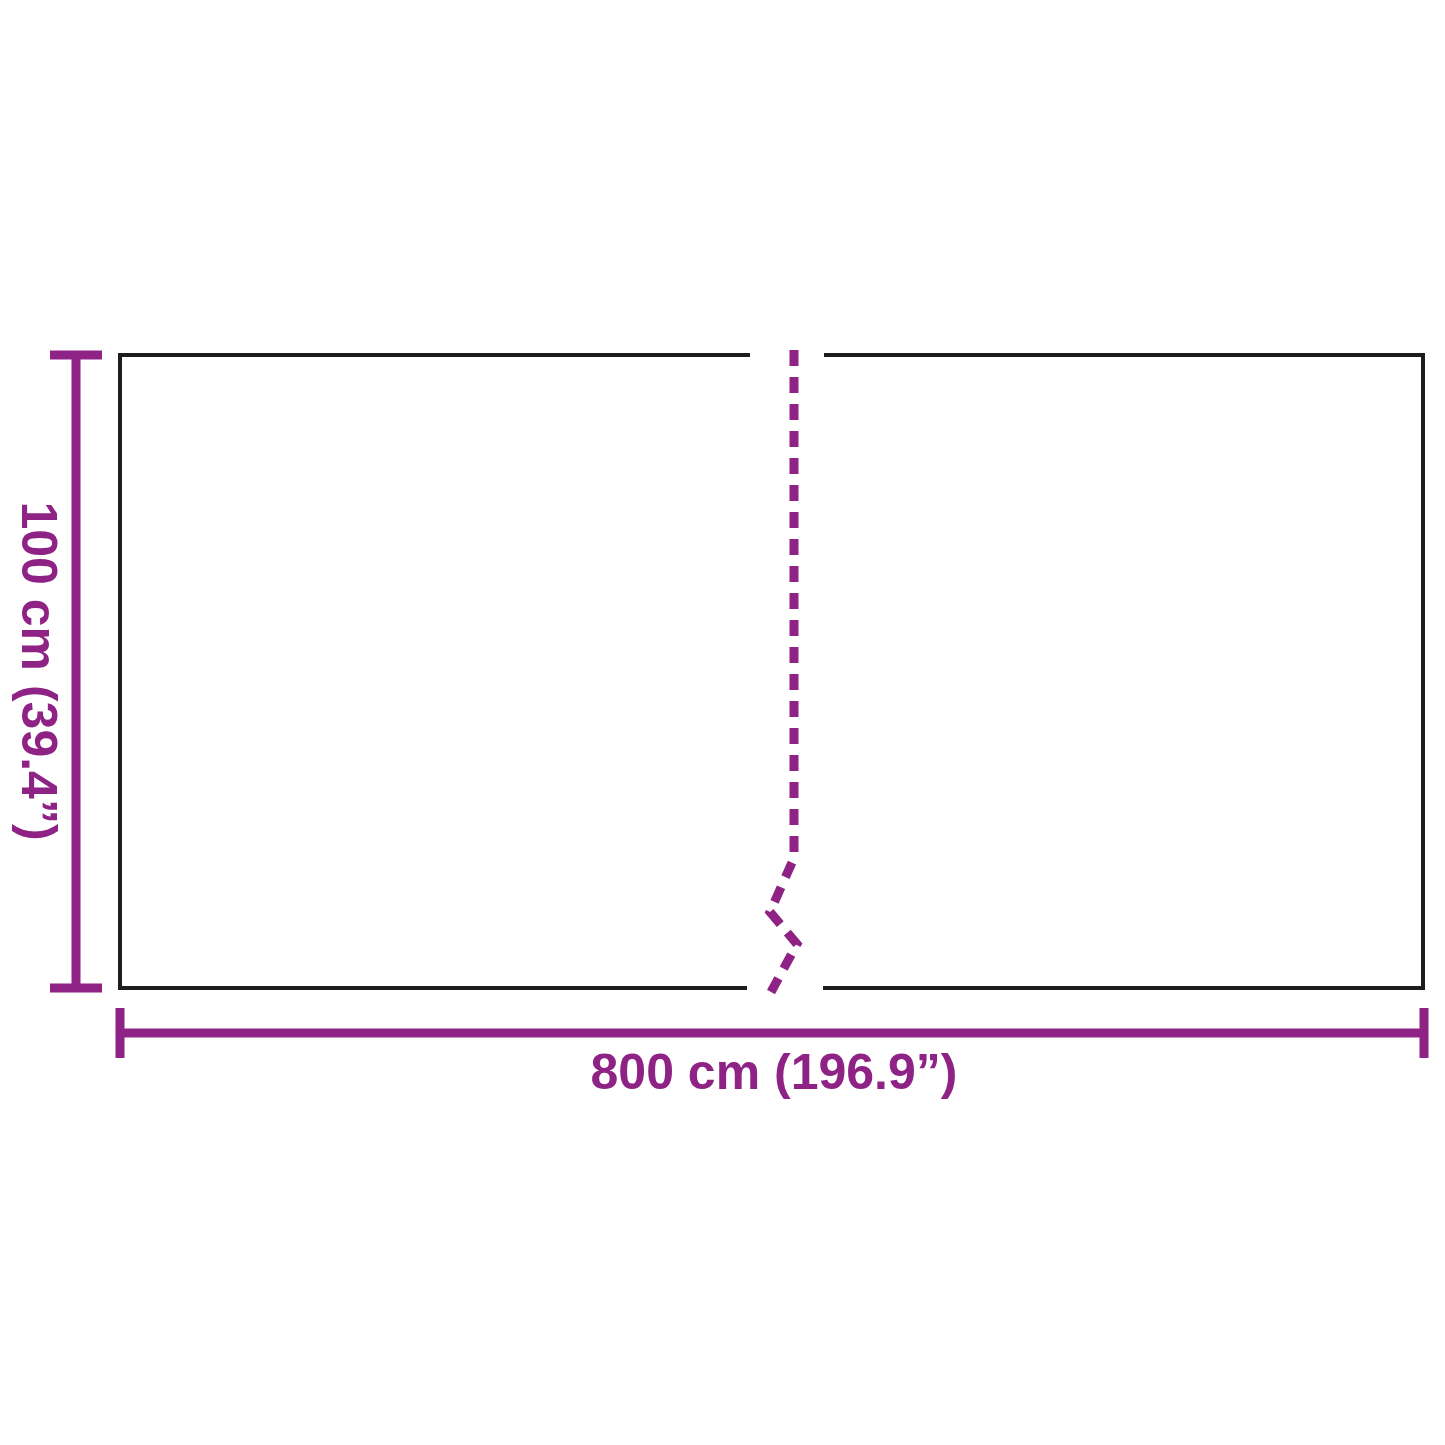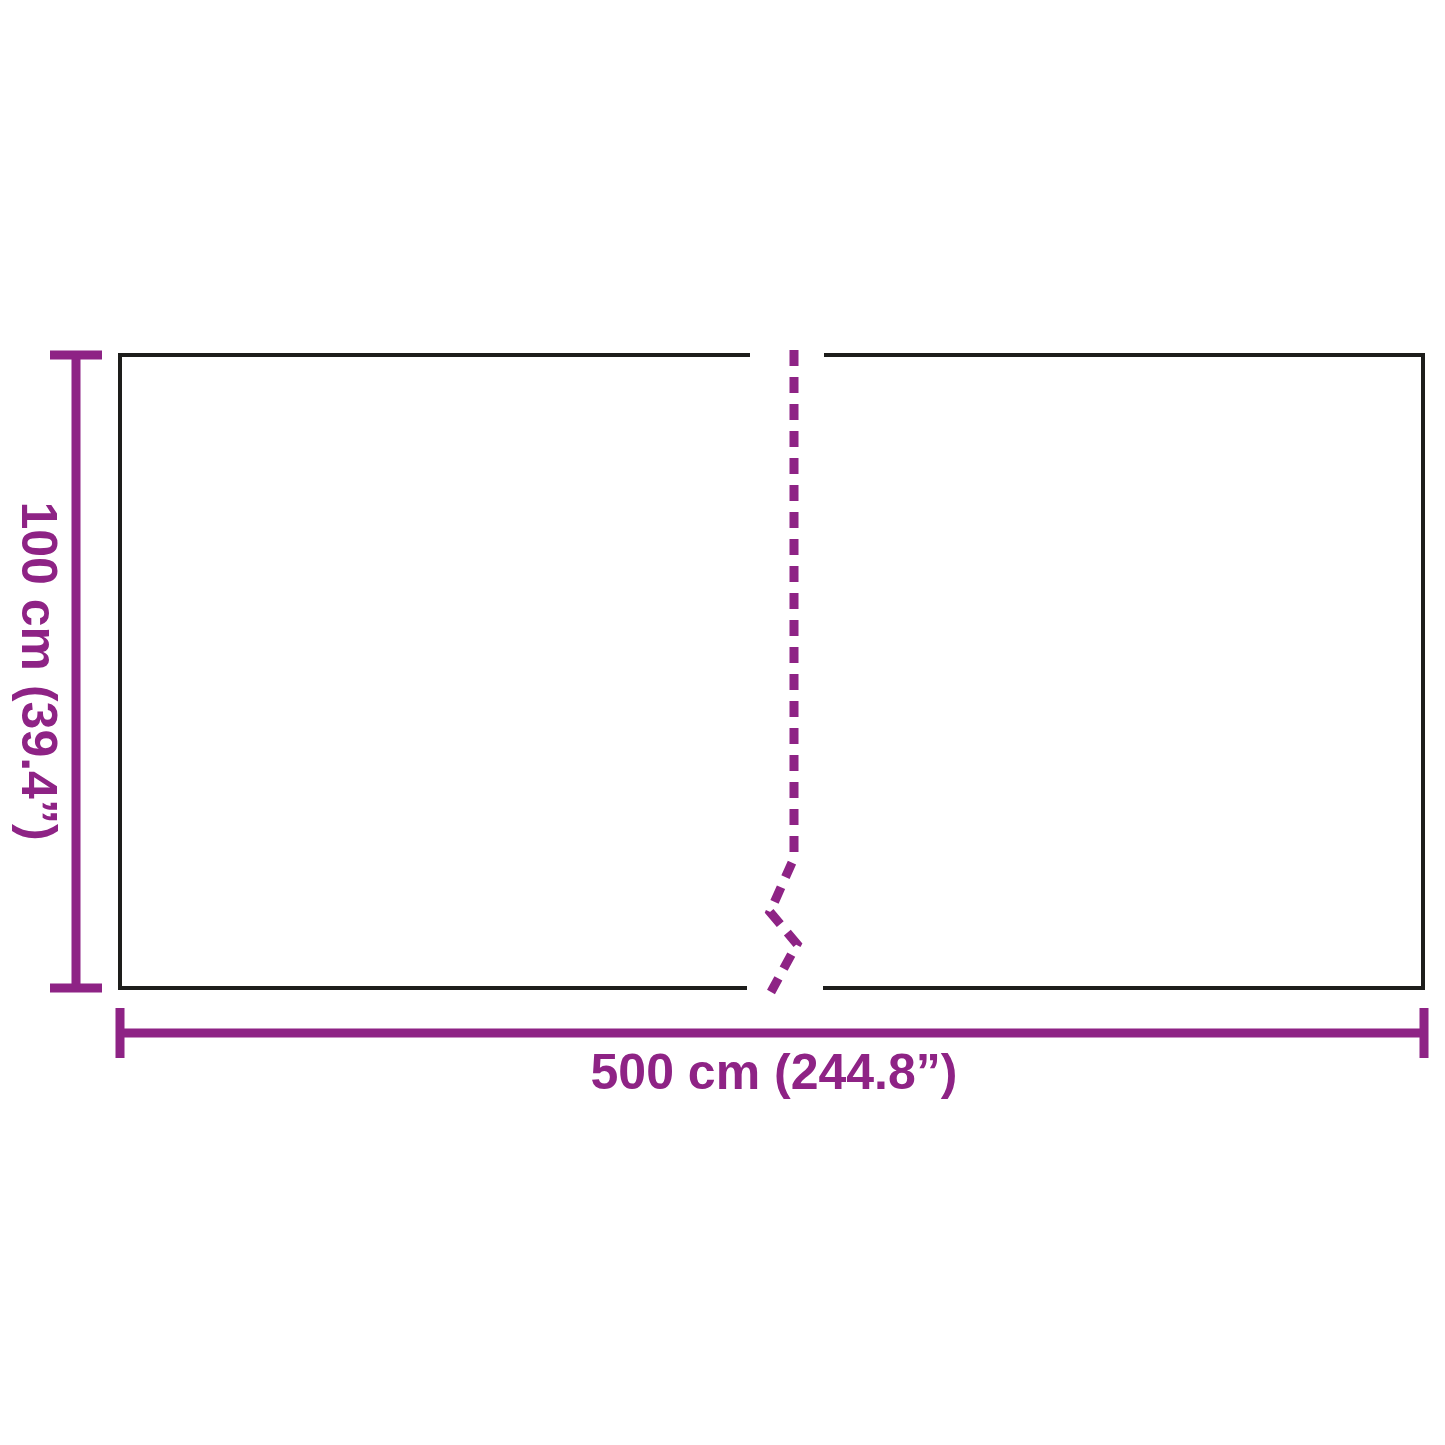--- a/index.html
+++ b/index.html
@@ -69,14 +69,14 @@
 
     <path class="breakline" d="M794 350 L794 858 L770 912 L797 944 L771 992"></path>
 
     <path class="dim" d="M50 355 H102 M76 355 V988 M50 988 H102"></path>
 
     <path class="dim" d="M120 1008 V1058 M120 1033 H1424 M1424 1008 V1058"></path>
   </svg>
 
   <div class="label v">100 cm (39.4”)</div>
 
-  <div class="label h">500 cm (244.8”)</div>
+  <div class="label h">800 cm (196.9”)</div>
 </div>
 
 </body></html>

